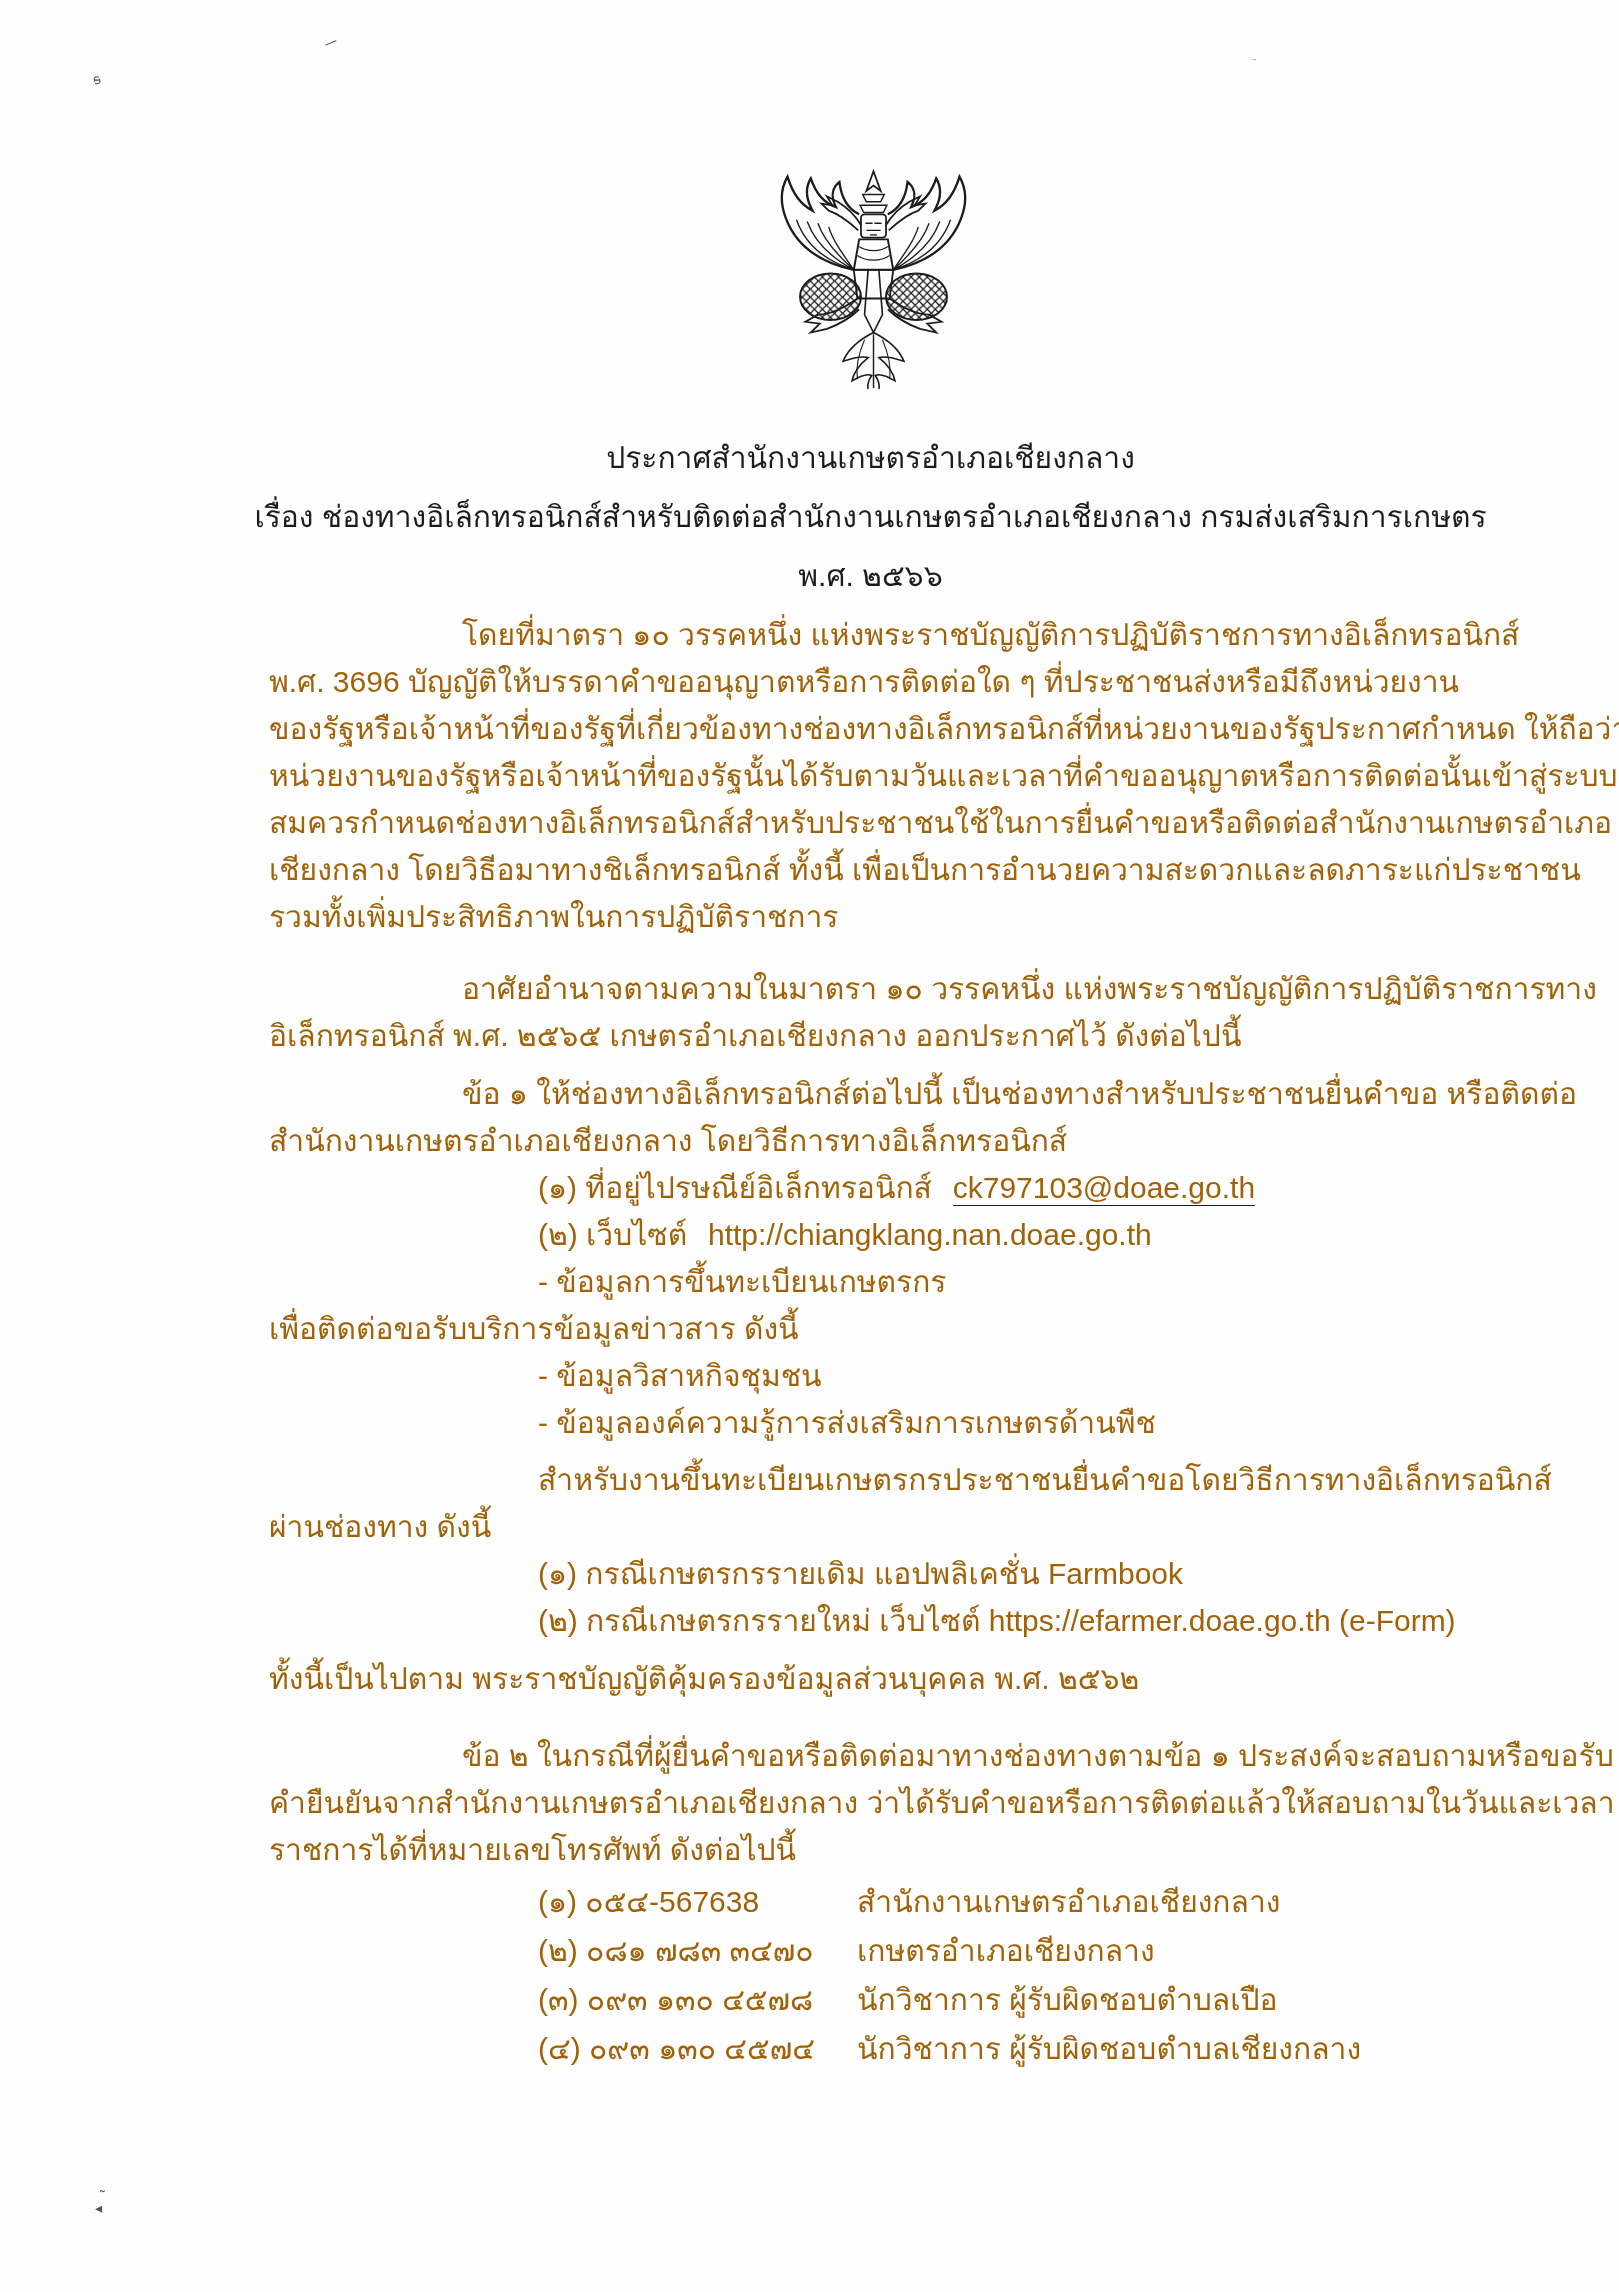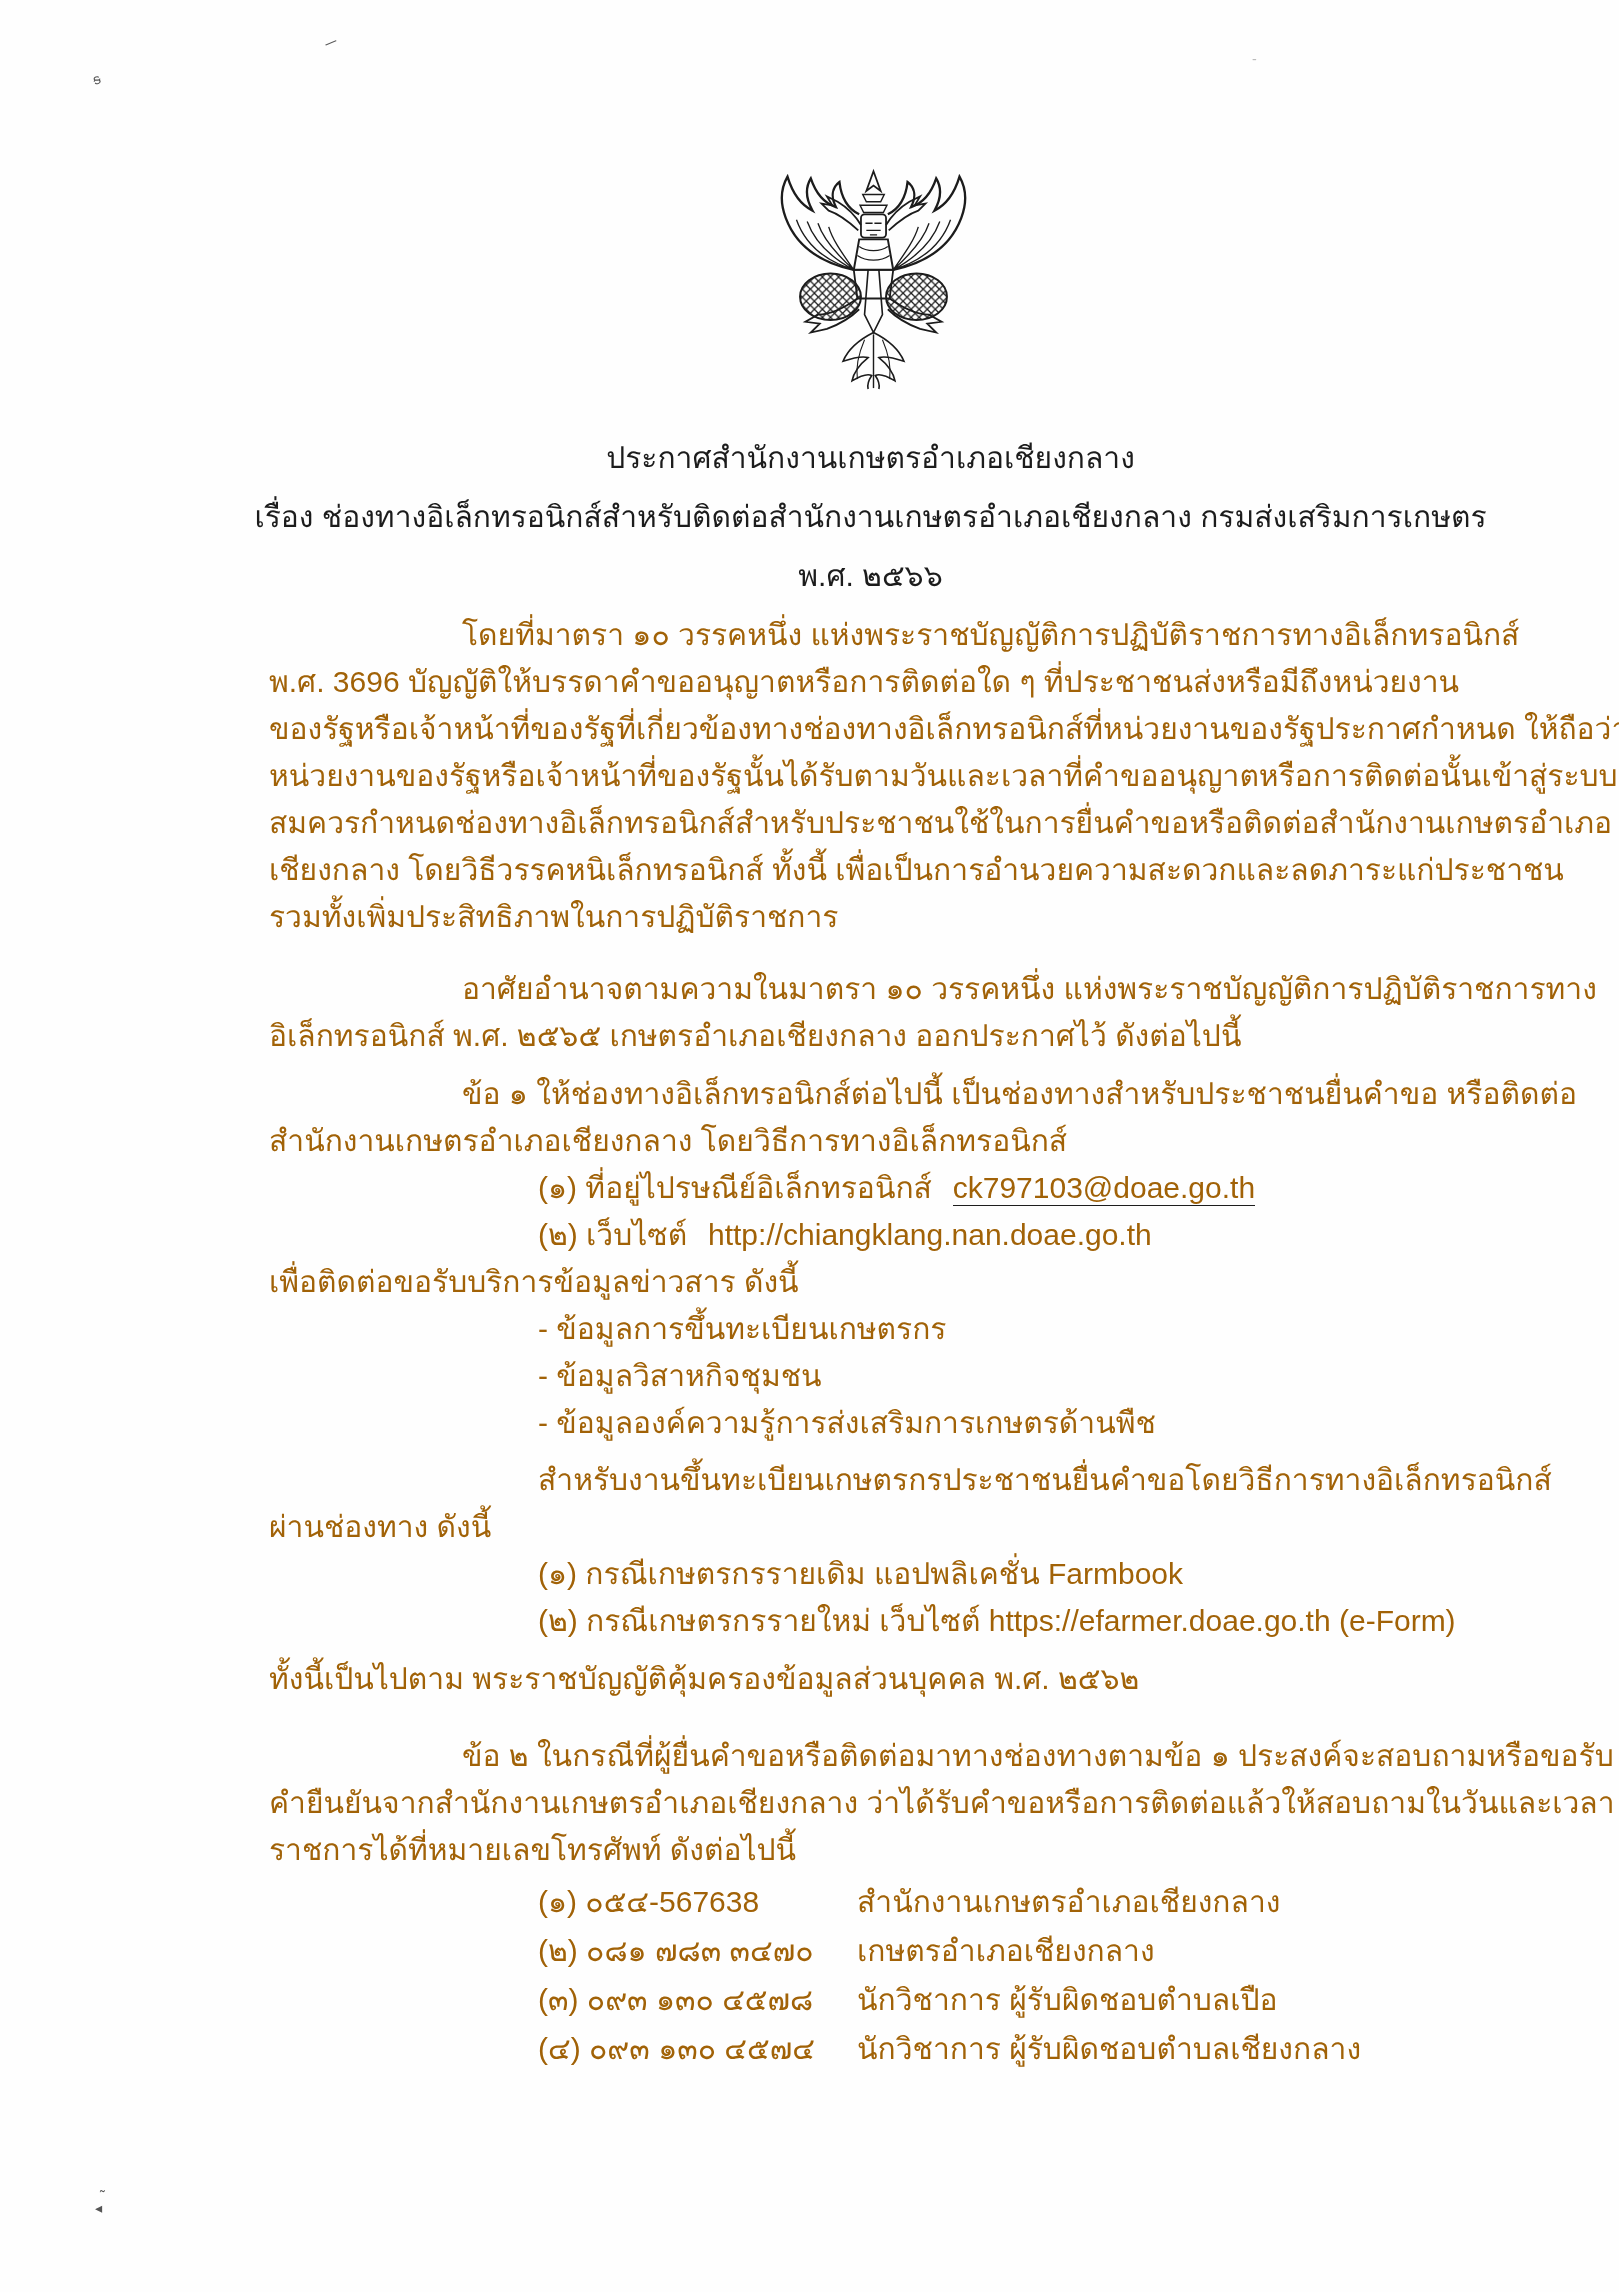--- a/index.html
+++ b/index.html
@@ -100,42 +100,42 @@
   </div>
 
   <div class="body-col">
 
     <div>
       <div class="ln indent">โดยที่มาตรา ๑๐ วรรคหนึ่ง แห่งพระราชบัญญัติการปฏิบัติราชการทางอิเล็กทรอนิกส์</div>
       <div class="ln">พ.ศ. 3696 บัญญัติให้บรรดาคำขออนุญาตหรือการติดต่อใด ๆ ที่ประชาชนส่งหรือมีถึงหน่วยงาน</div>
       <div class="ln">ของรัฐหรือเจ้าหน้าที่ของรัฐที่เกี่ยวข้องทางช่องทางอิเล็กทรอนิกส์ที่หน่วยงานของรัฐประกาศกำหนด ให้ถือว่า</div>
       <div class="ln">หน่วยงานของรัฐหรือเจ้าหน้าที่ของรัฐนั้นได้รับตามวันและเวลาที่คำขออนุญาตหรือการติดต่อนั้นเข้าสู่ระบบ</div>
       <div class="ln">สมควรกำหนดช่องทางอิเล็กทรอนิกส์สำหรับประชาชนใช้ในการยื่นคำขอหรือติดต่อสำนักงานเกษตรอำเภอ</div>
-      <div class="ln">เชียงกลาง โดยวิธีวรรคหนิเล็กทรอนิกส์  ทั้งนี้ เพื่อเป็นการอำนวยความสะดวกและลดภาระแก่ประชาชน</div>
+      <div class="ln">เชียงกลาง โดยวิธีอมาทางชิเล็กทรอนิกส์  ทั้งนี้ เพื่อเป็นการอำนวยความสะดวกและลดภาระแก่ประชาชน</div>
       <div class="ln">รวมทั้งเพิ่มประสิทธิภาพในการปฏิบัติราชการ</div>
     </div>
 
     <div class="gap-md">
       <div class="ln indent">อาศัยอำนาจตามความในมาตรา ๑๐ วรรคหนึ่ง แห่งพระราชบัญญัติการปฏิบัติราชการทาง</div>
       <div class="ln">อิเล็กทรอนิกส์ พ.ศ. ๒๕๖๕ เกษตรอำเภอเชียงกลาง ออกประกาศไว้ ดังต่อไปนี้</div>
     </div>
 
     <div class="gap-sm">
       <div class="ln indent">ข้อ ๑ ให้ช่องทางอิเล็กทรอนิกส์ต่อไปนี้ เป็นช่องทางสำหรับประชาชนยื่นคำขอ หรือติดต่อ</div>
       <div class="ln">สำนักงานเกษตรอำเภอเชียงกลาง โดยวิธีการทางอิเล็กทรอนิกส์</div>
       <div class="ln sub">
         <span>(๑) ที่อยู่ไปรษณีย์อิเล็กทรอนิกส์</span>
         <span class="underline spaced">ck797103@doae.go.th</span>
       </div>
       <div class="ln sub">
         <span>(๒) เว็บไซต์</span>
         <span class="spaced">http://chiangklang.nan.doae.go.th</span>
       </div>
+      <div class="ln sub">- ข้อมูลการขึ้นทะเบียนเกษตรกร</div>
       <div class="ln">เพื่อติดต่อขอรับบริการข้อมูลข่าวสาร ดังนี้</div>
-      <div class="ln sub">- ข้อมูลการขึ้นทะเบียนเกษตรกร</div>
       <div class="ln sub">- ข้อมูลวิสาหกิจชุมชน</div>
       <div class="ln sub">- ข้อมูลองค์ความรู้การส่งเสริมการเกษตรด้านพืช</div>
     </div>
 
     <div class="gap-sm">
       <div class="ln sub">สำหรับงานขึ้นทะเบียนเกษตรกรประชาชนยื่นคำขอโดยวิธีการทางอิเล็กทรอนิกส์</div>
       <div class="ln">ผ่านช่องทาง ดังนี้</div>
       <div class="ln sub">(๑) กรณีเกษตรกรรายเดิม แอปพลิเคชั่น Farmbook</div>
       <div class="ln sub">(๒) กรณีเกษตรกรรายใหม่ เว็บไซต์ https://efarmer.doae.go.th (e-Form)</div>
       <div class="ln" style="margin-top:11px;">ทั้งนี้เป็นไปตาม พระราชบัญญัติคุ้มครองข้อมูลส่วนบุคคล พ.ศ. ๒๕๖๒</div>

